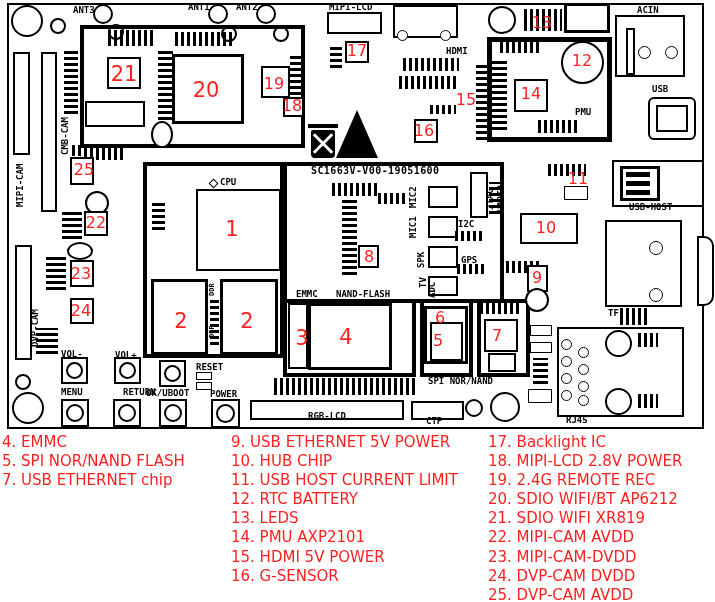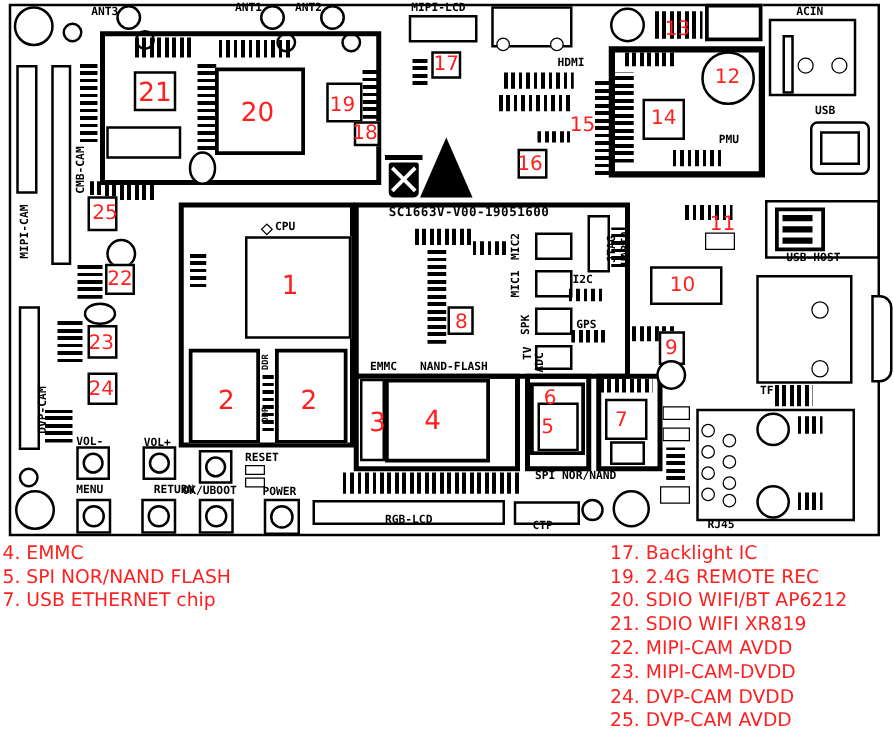--- a/index.html
+++ b/index.html
@@ -270,22 +270,33 @@
       <span class="marker sm" style="left: 96px; top: 223px; color: rgb(255, 31, 31);">22</span>
       <span class="marker sm" style="left: 81px; top: 274px; color: rgb(255, 31, 31);">23</span>
       <span class="marker sm" style="left: 81px; top: 311px; color: rgb(255, 31, 31);">24</span>
       <span class="marker sm" style="left: 84px; top: 170px; color: rgb(255, 31, 31);">25</span>
     </div>
   <div id="legend-col-1" class="legend-col" style="left: 2px; color: rgb(255, 31, 31);">
       <div class="legend-item">4. EMMC</div>
       <div class="legend-item">5. SPI NOR/NAND FLASH</div>
       <div class="legend-item">7. USB ETHERNET chip</div>
     </div>
+  <div id="legend-col-2" class="legend-col" style="left: 231px; color: rgb(255, 31, 31);">
+      <div class="legend-item">9. USB ETHERNET 5V POWER</div>
+      <div class="legend-item">10. HUB CHIP</div>
+      <div class="legend-item">11. USB HOST CURRENT LIMIT</div>
+      <div class="legend-item">12. RTC BATTERY</div>
+      <div class="legend-item">13. LEDS</div>
+      <div class="legend-item">14. PMU AXP2101</div>
+      <div class="legend-item">15. HDMI 5V POWER</div>
+      <div class="legend-item">16. G-SENSOR</div>
+    </div>
   <div id="legend-col-3" class="legend-col" style="left: 488px; color: rgb(255, 31, 31);">
       <div class="legend-item">17. Backlight IC</div>
+      <div class="legend-item">18. MIPI-LCD 2.8V POWER</div>
       <div class="legend-item">19. 2.4G REMOTE REC</div>
       <div class="legend-item">20. SDIO WIFI/BT AP6212</div>
       <div class="legend-item">21. SDIO WIFI XR819</div>
       <div class="legend-item">22. MIPI-CAM AVDD</div>
       <div class="legend-item">23. MIPI-CAM-DVDD</div>
       <div class="legend-item">24. DVP-CAM DVDD</div>
       <div class="legend-item">25. DVP-CAM AVDD</div>
     </div>
 </div>
 

